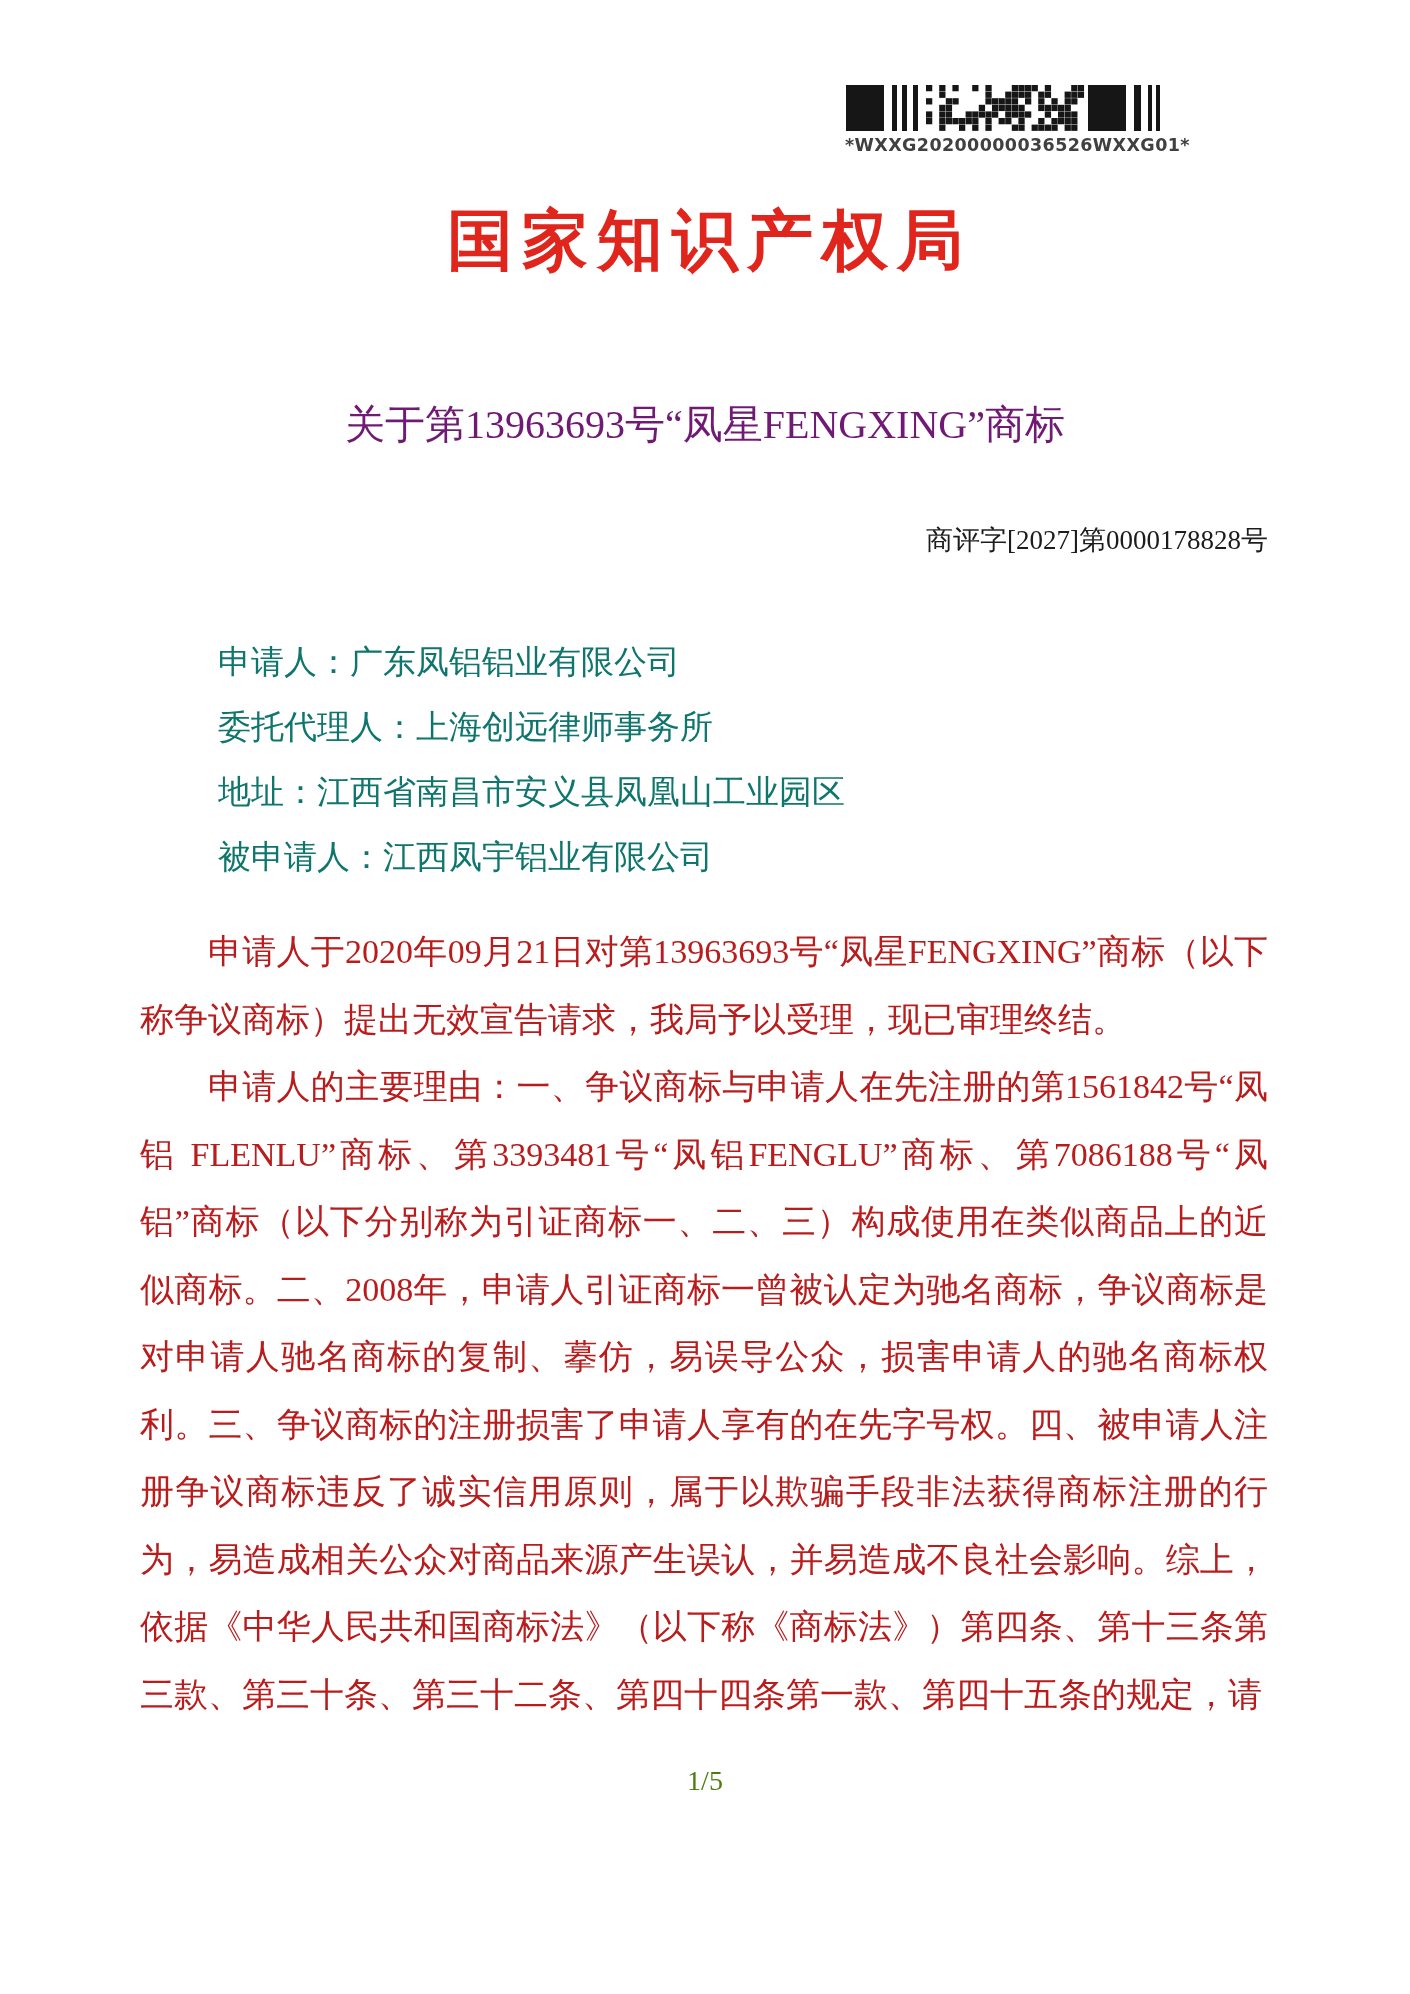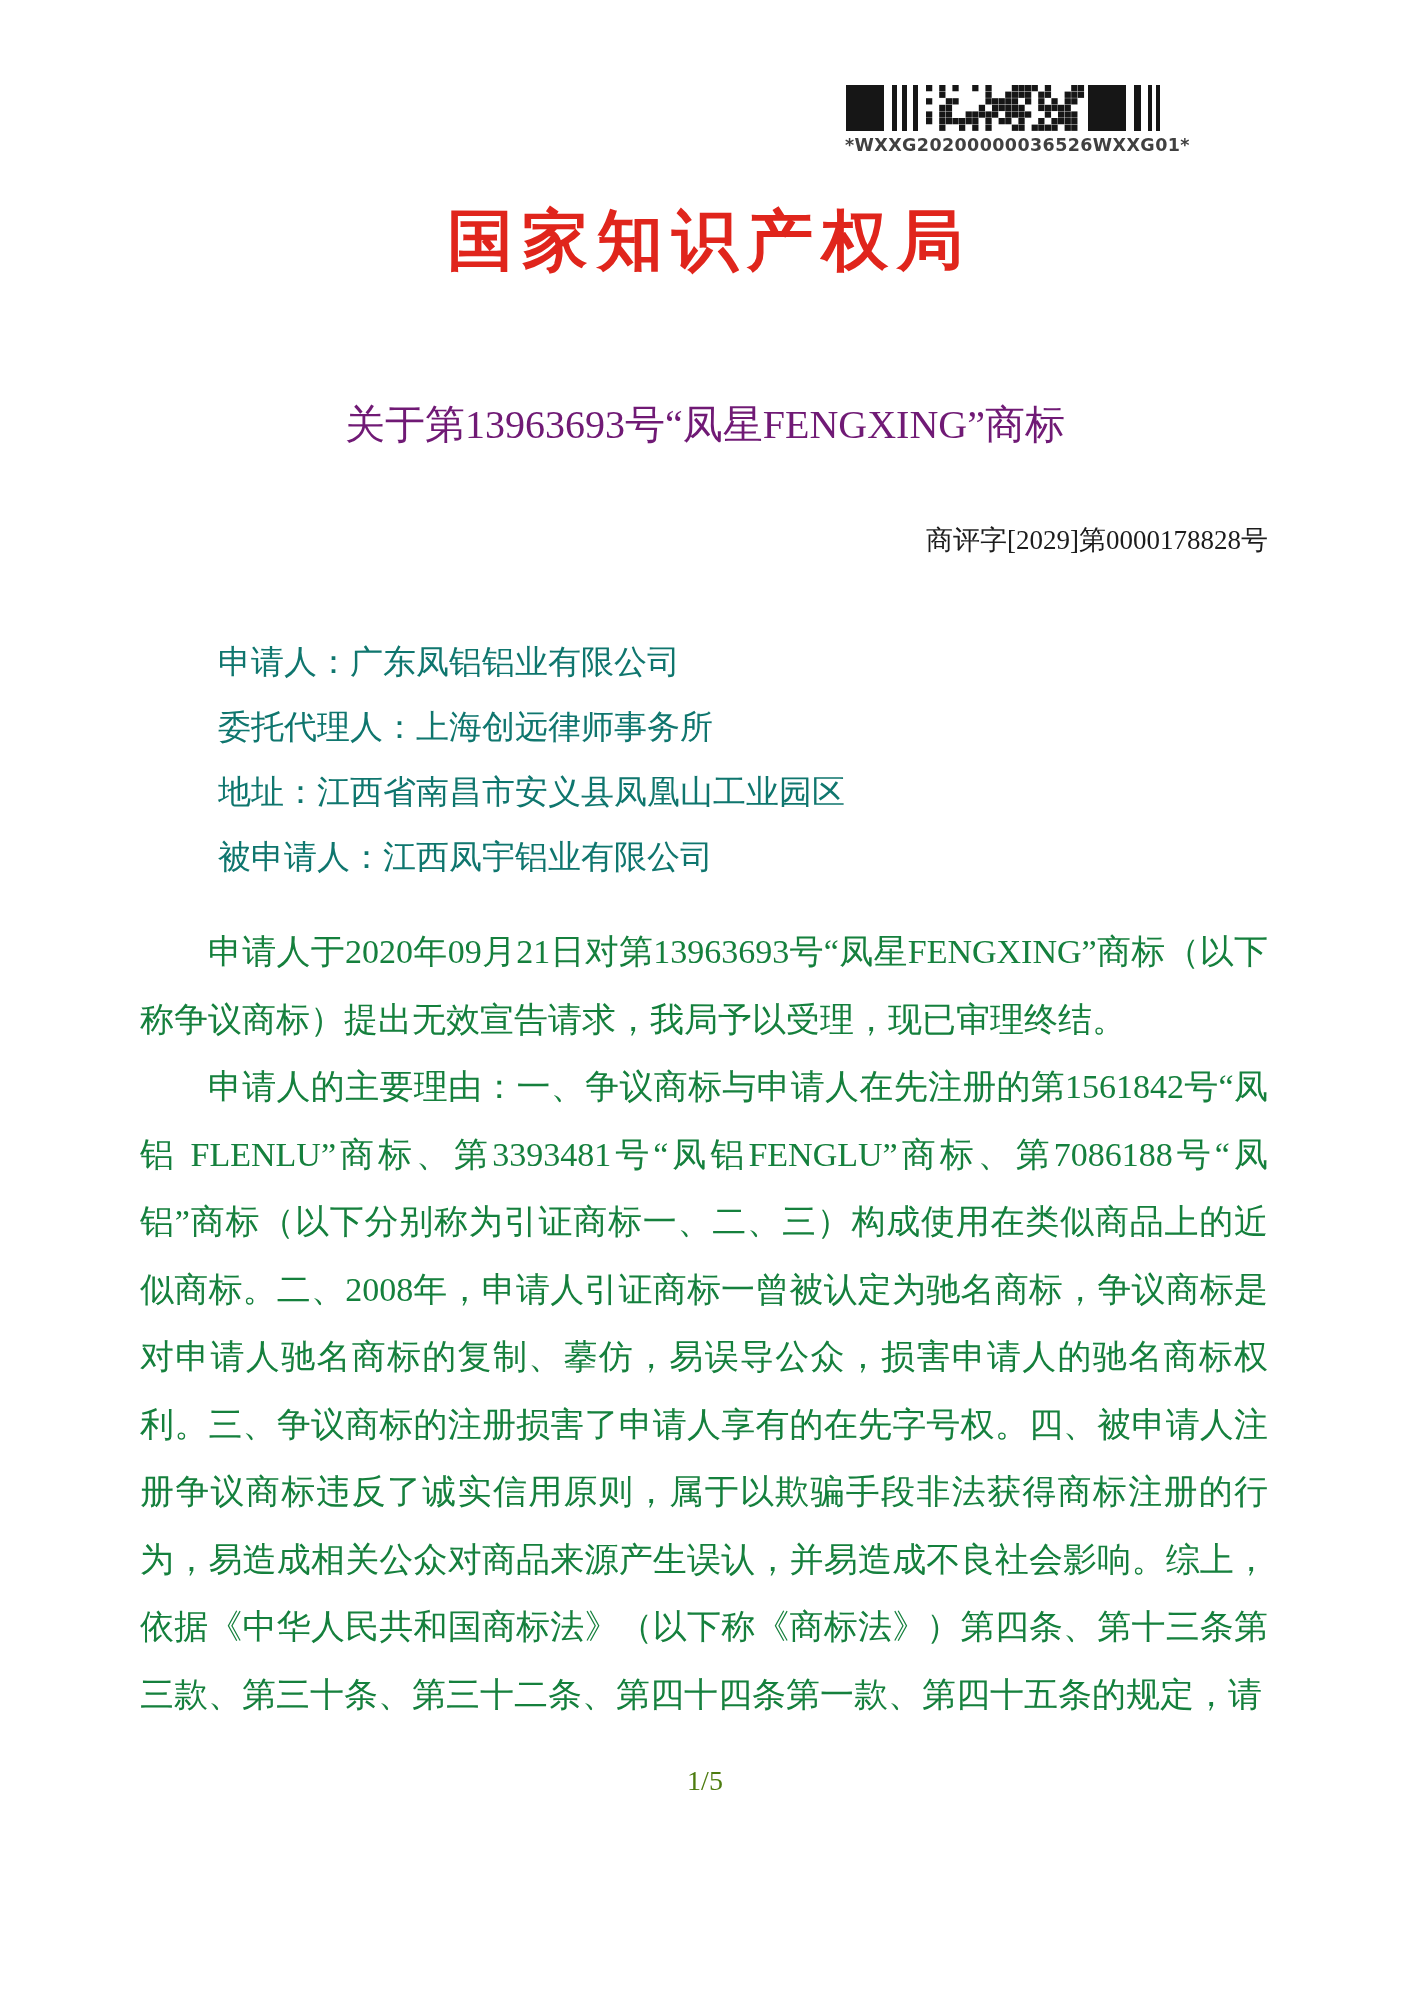--- a/index.html
+++ b/index.html
@@ -96,21 +96,21 @@
 
   
   .body-text {
     position: absolute;
     top: 918px;
     left: 140px;
     width: 1128px;
     font-size: 34px;
     line-height: 67.5px;
     text-align: justify;
-    color: #15803d;
+    color: #b91c1c;
   }
   .body-text p {
     margin: 0;
     text-indent: 2em;
   }
 
   
   .page-footer {
     position: absolute;
     top: 1765px;
@@ -232,21 +232,21 @@
       </svg>
     <div class="barcode-text">*WXXG20200000036526WXXG01*</div>
   </div>
 
   <h1 class="agency-title">国家知识产权局</h1>
 
   <div class="doc-title">
     <div>关于第13963693号“凤星FENGXING”商标</div>
   </div>
 
-  <div class="doc-number">商评字[2029]第0000178828号</div>
+  <div class="doc-number">商评字[2027]第0000178828号</div>
 
   <div class="parties">
     <p>申请人：广东凤铝铝业有限公司</p>
     <p>委托代理人：上海创远律师事务所</p>
     <p>地址：江西省南昌市安义县凤凰山工业园区</p>
     <p>被申请人：江西凤宇铝业有限公司</p>
   </div>
 
   <div class="body-text">
     <p>申请人于2020年09月21日对第13963693号“凤星FENGXING”商标（以下称争议商标）提出无效宣告请求，我局予以受理，现已审理终结。</p>

